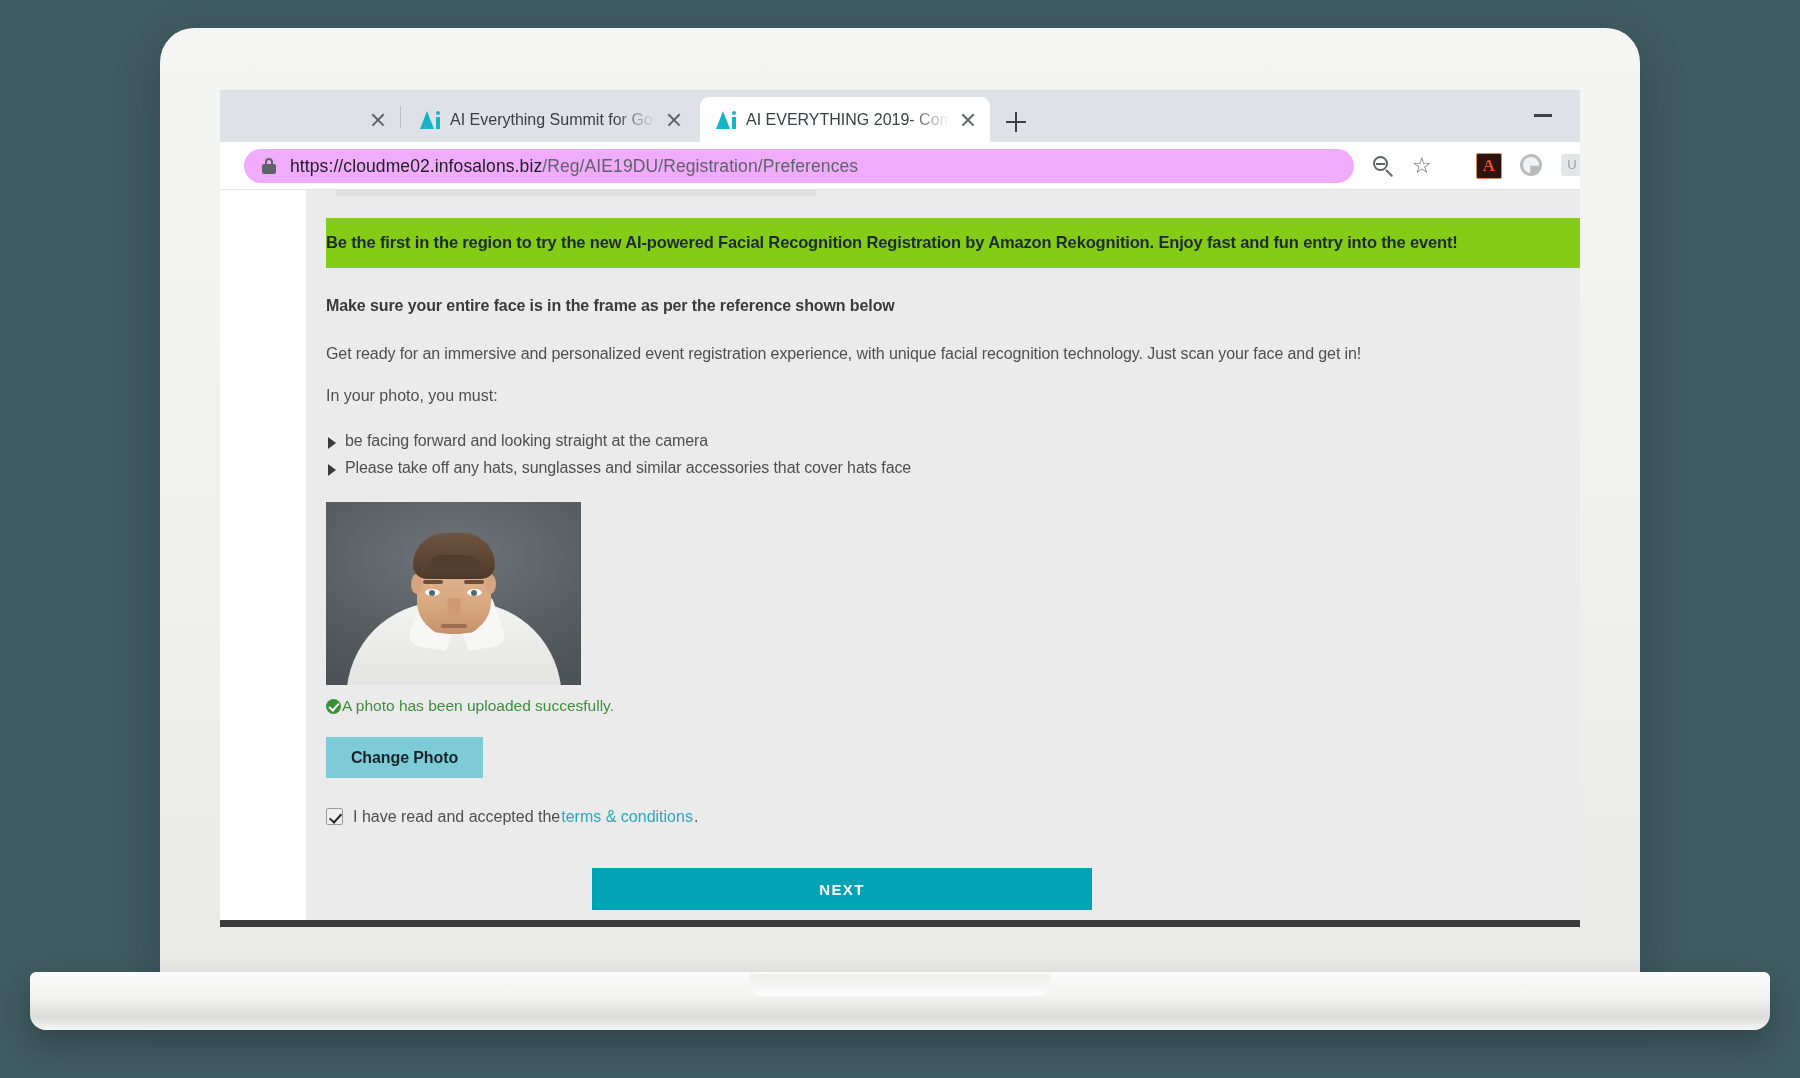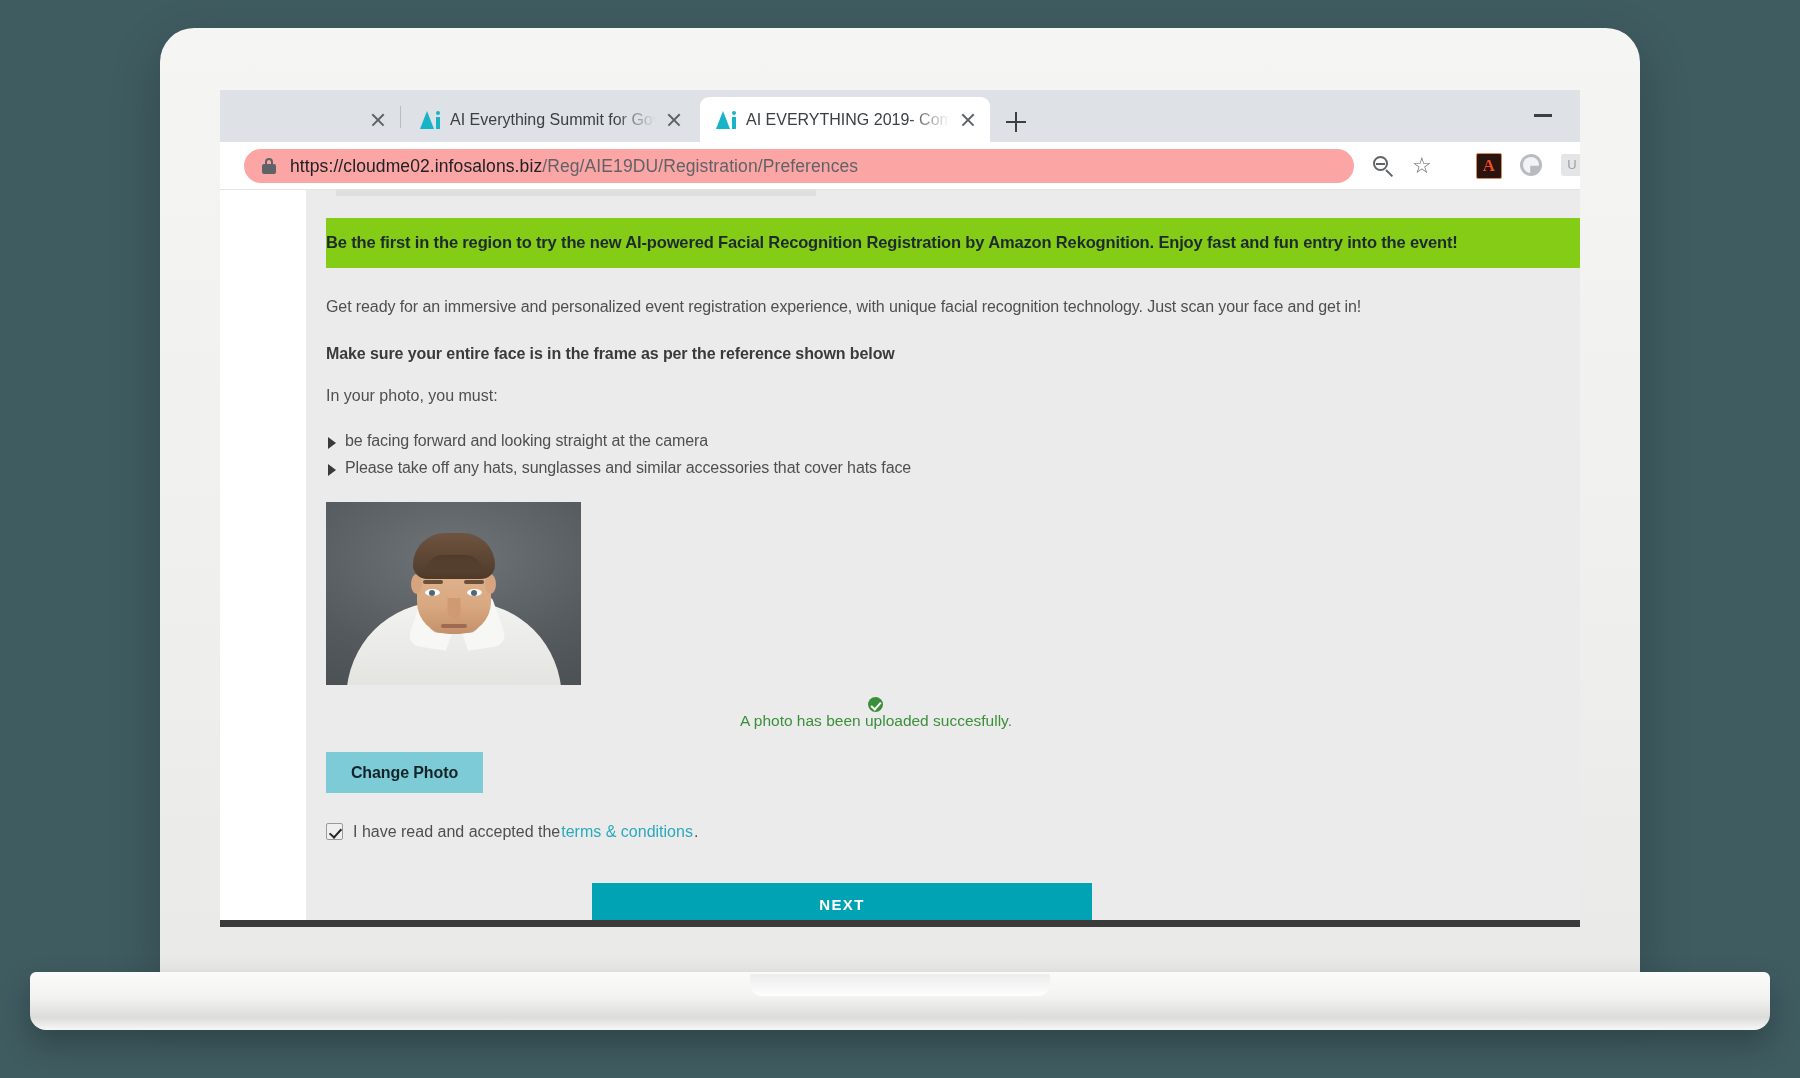--- a/index.html
+++ b/index.html
@@ -204,21 +204,21 @@
     display: flex;
     align-items: center;
     border-bottom: 1px solid #e4e4e4;
   }
 
   #urlbox {
     position: absolute;
     left: 24px; top: 7px;
     height: 34px;
     width: 1110px;
-    background: #fca5a5;
+    background: #f0abfc;
     border-radius: 17px;
     display: flex;
     align-items: center;
     padding-left: 18px;
   }
 
   #lock-icon {
     width: 14px; height: 16px;
     flex: 0 0 14px;
     margin-right: 14px;
@@ -534,21 +534,20 @@
     background: #9e6a52;
     border-radius: 3px;
   }
 
   #upload-msg {
     margin-top: 12px;
     font-size: 15.5px;
     color: #3b8f3b;
     display: flex;
     align-items: center;
-    flex-direction: column;
   }
   #check-circle {
     width: 15px; height: 15px;
     border-radius: 50%;
     background: #3b8f3b;
     position: relative;
     flex: 0 0 15px;
     margin-right: 1px;
   }
   #check-circle::after {
@@ -702,23 +701,23 @@
 
       <div id="viewport">
         <div id="content-panel">
 
           <div id="clipped-line"></div>
 
           <div id="page-inner">
 
             <div id="banner">Be the first in the region to try the new AI-powered Facial Recognition Registration by Amazon Rekognition. Enjoy fast and fun entry into the event!</div>
 
+            <p id="frame-note">Make sure your entire face is in the frame as per the reference shown below</p>
+
             <p id="intro">Get ready for an immersive and personalized event registration experience, with unique facial recognition technology. Just scan your face and get in!</p>
-
-            <p id="frame-note">Make sure your entire face is in the frame as per the reference shown below</p>
 
             <p id="must-lead">In your photo, you must:</p>
 
             <ul id="bullets">
               <li>be facing forward and looking straight at the camera</li>
               <li>Please take off any hats, sunglasses and similar accessories that cover hats face</li>
             </ul>
 
             <div id="photo-wrap">
               <span class="ph-bg"></span>

